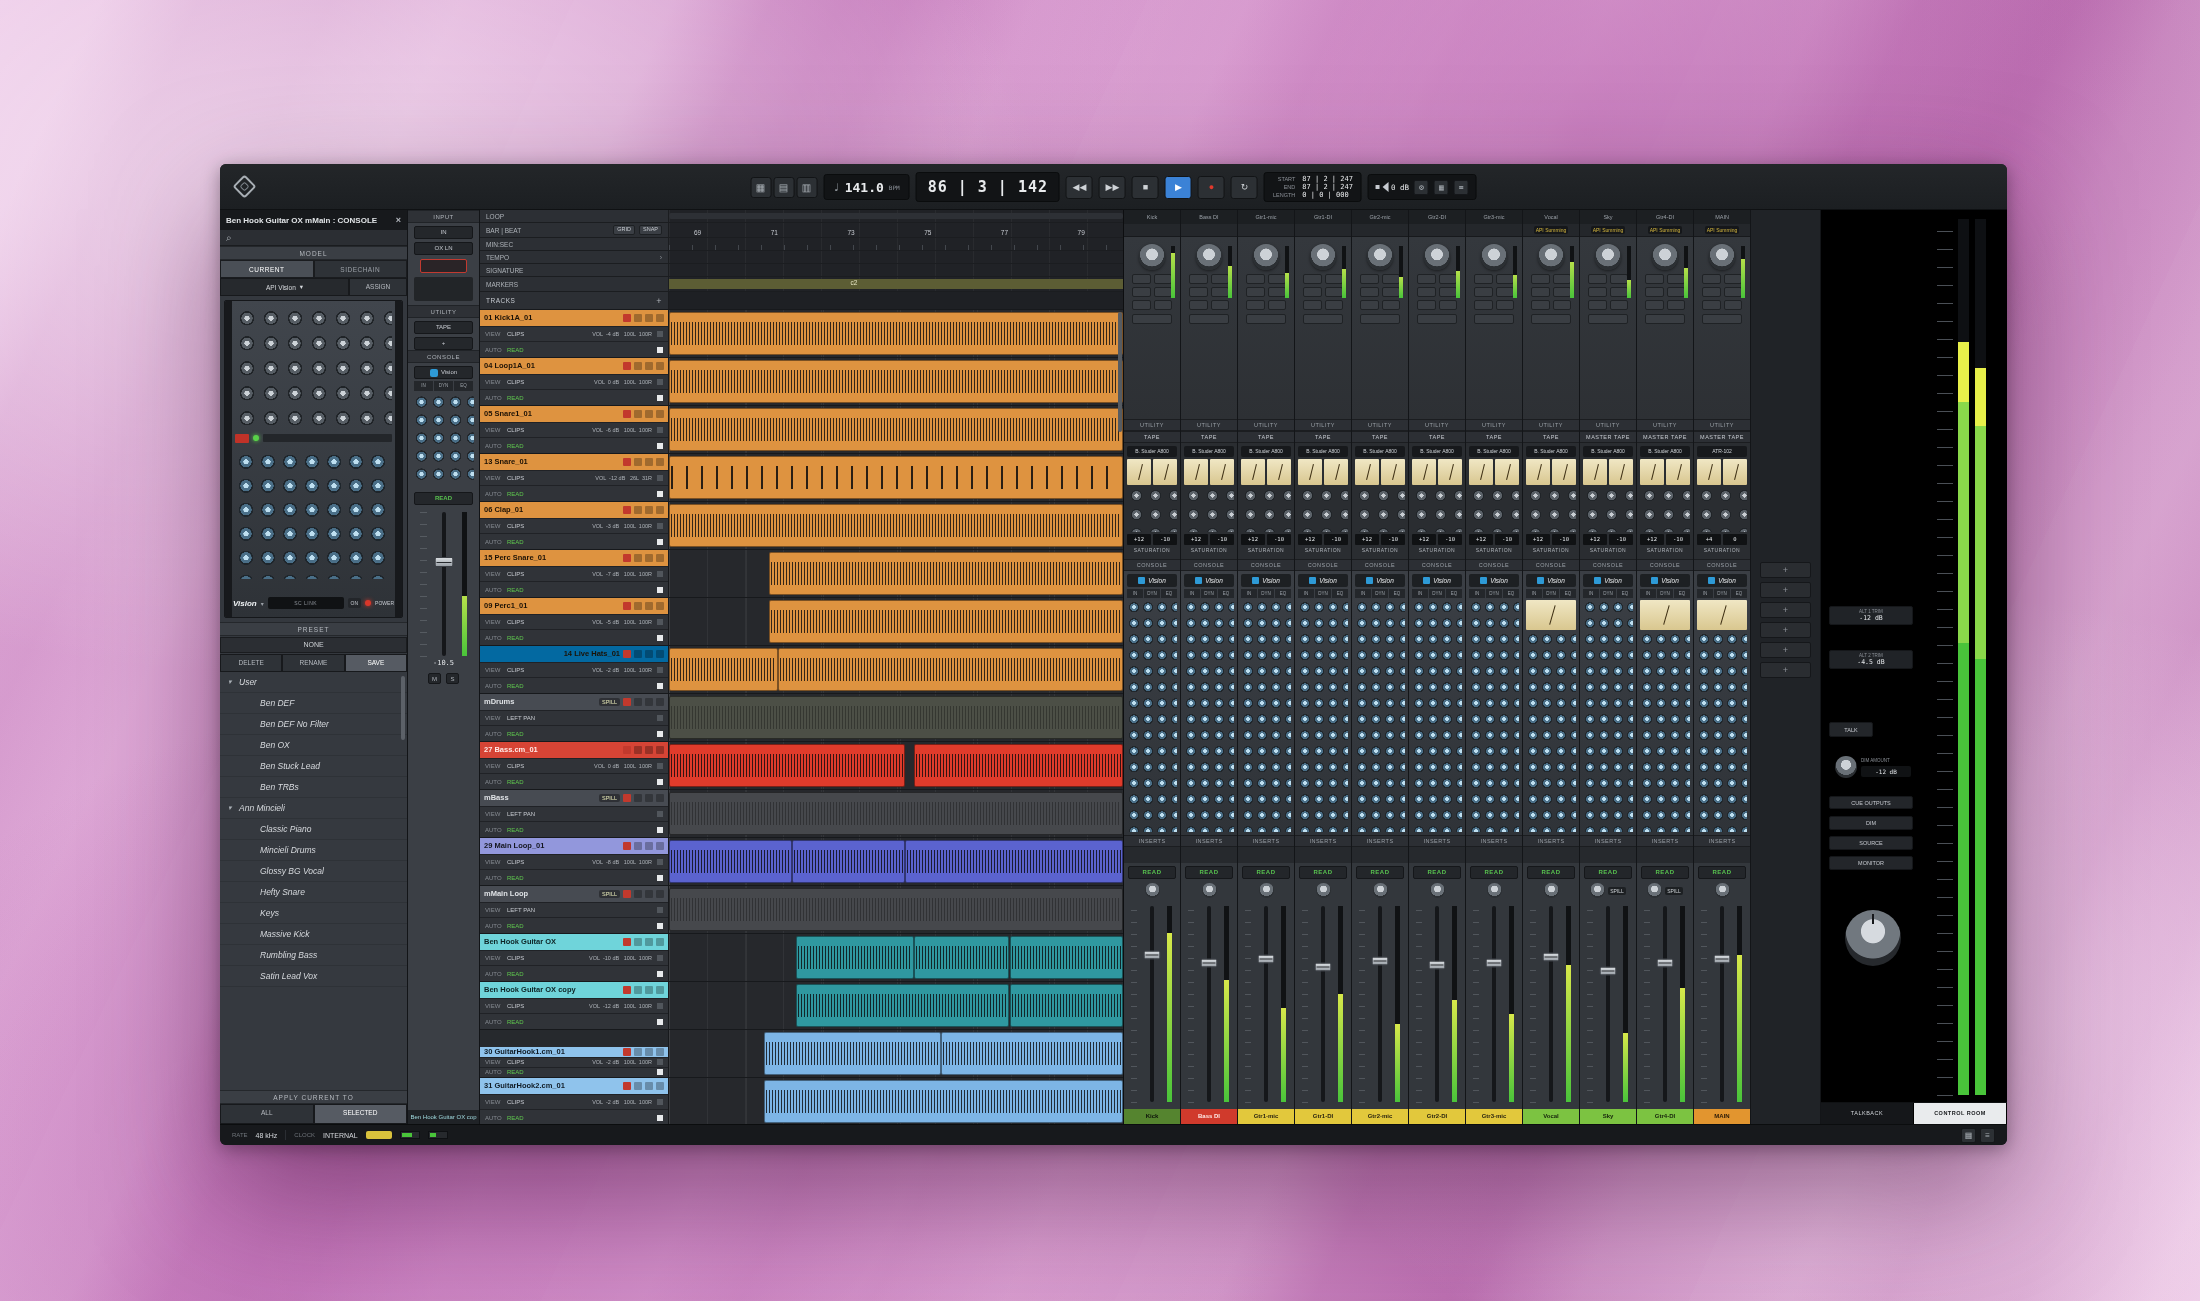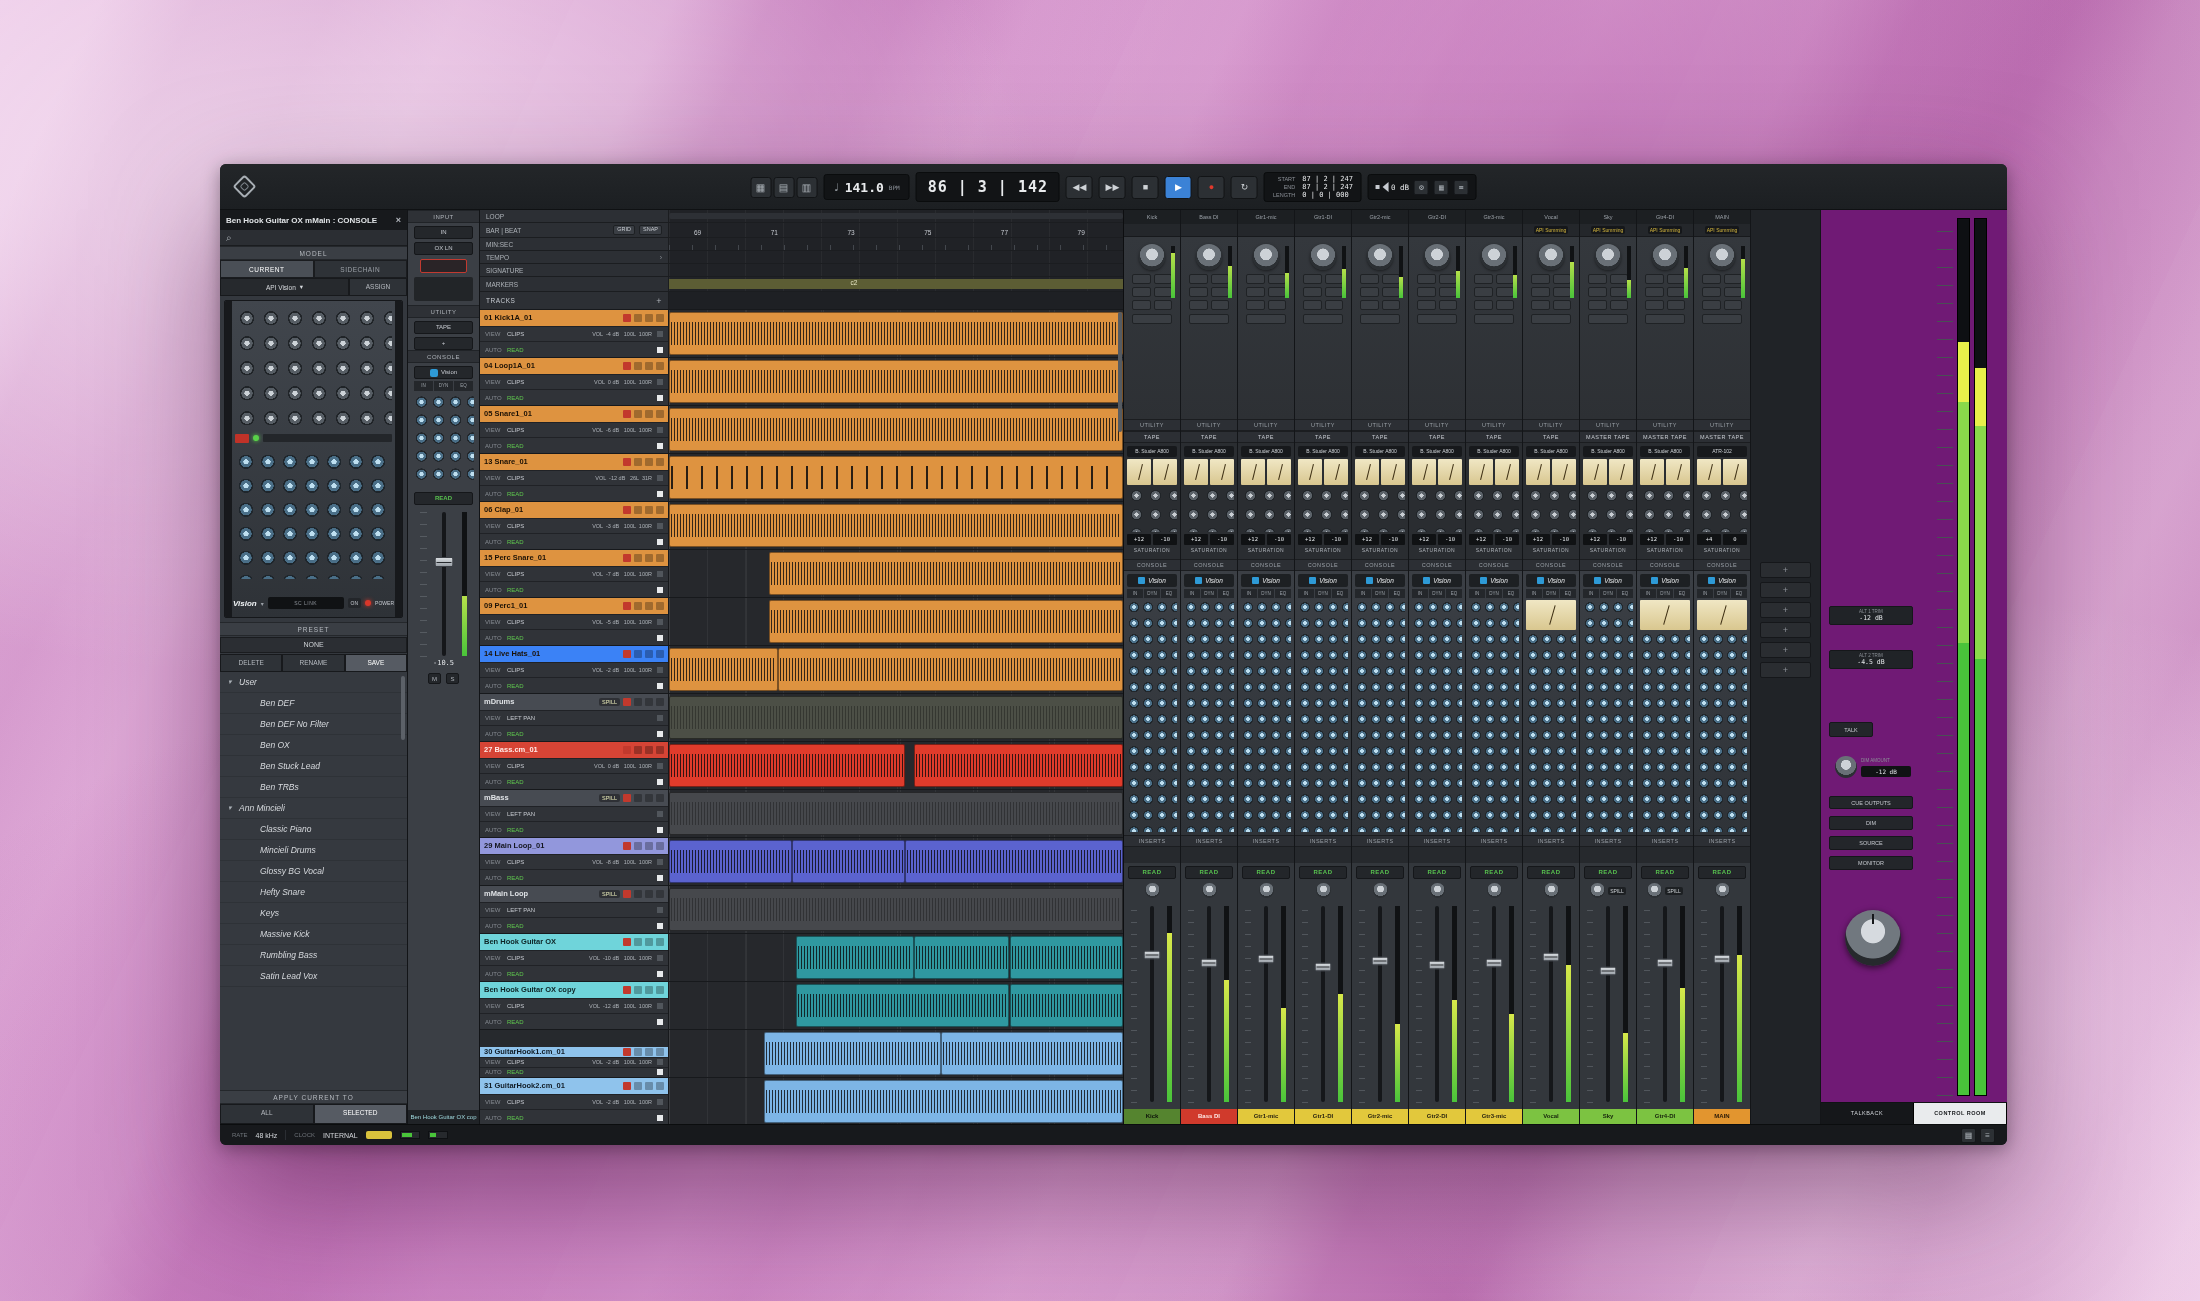--- a/index.html
+++ b/index.html
@@ -204,21 +204,21 @@
   .fad-track { position:absolute; left:50%; transform:translateX(-50%); top:4px; bottom:4px; width:4px; background:#15171a; border-radius:2px; }
   .fad-cap { position:absolute; left:50%; transform:translate(-50%,50%); width:17px; height:9px; background:linear-gradient(#d8dce0,#9aa0a7); border:1px solid #3c4046; border-radius:2px; }
   .fad-cap::after { content:""; position:absolute; left:1px; right:1px; top:3px; height:1px; background:#26292d; }
   .fad-meter { position:absolute; right:4px; top:4px; bottom:4px; width:5px; background:#101214; }
   .fad-meter i { position:absolute; bottom:0; left:0; width:100%; background:linear-gradient(#d7e84a,#49c43a); }
   .ch-name { height:15px; flex:0 0 15px; font-size:6px; font-weight:bold; line-height:15px; text-align:center;; white-space:nowrap; overflow:hidden; }
 
   
   .rack { flex:0 0 70px; background:#202327; border-right:1px solid #131518; display:flex; flex-direction:column; padding-top:348px; }
   .rack-slot { height:16px; flex:0 0 16px; margin:4px 9px 0; background:#2a2d31; border:1px solid #15171a; border-radius:2px; color:#8b9097; font-size:9px; text-align:center; line-height:14px; }
-  .monitor { flex:0 0 186px; background:#701a75; position:relative; }
+  .monitor { flex:0 0 186px; background:#000000; position:relative; }
   .big-meters { position:absolute; right:8px; top:8px; bottom:28px; width:62px; display:flex; gap:4px; }
   .bm-ticks { width:16px; background:repeating-linear-gradient(0deg,#4a4f55 0 1px, transparent 1px 18px); }
   .bm-bar { width:13px; background:#0e1013; position:relative; border:1px solid #000; }
   .bm-bar i { position:absolute; bottom:0; left:0; width:100%; background:linear-gradient(#e8f04a 0 8%, #8ad84a 8% 40%, #49c43a 40%); }
   .mon-chip { position:absolute; background:#23262a; border:1px solid #15171a; border-radius:2px; color:#c6cad0; font-size:5.5px; text-align:center; }
   .alt-box { position:absolute; left:8px; width:84px; background:#202327; border:1px solid #15171a; border-radius:2px; padding:2px 3px; }
   .alt-box .al { font-size:4.5px; color:#8b9097; text-align:center; }
   .alt-box .av { font-size:6.5px; color:#e3e6e9; text-align:center; font-family:"DejaVu Sans Mono",monospace; }
   .dim-knob { position:absolute; left:14px; top:546px; width:22px; height:22px; border-radius:50%; background:radial-gradient(circle at 50% 40%, #cdd2d7 0 28%, #697077 30% 58%, #2b2f33 60%); }
   .dim-label { position:absolute; left:40px; top:548px; font-size:4.5px; color:#8b9097; width:50px; }
@@ -701,21 +701,21 @@
                   <i class="t-sq light" style="margin-left:auto"></i>
                 </div>
               </div>
               <div class="t-lane">
                 <div class="clip wv" style="left: 22%; width: 78%; background: rgb(222, 147, 64);"></div>
               </div>
             </div>
 
             <div class="track">
               <div class="t-head">
-                <div class="t-name" style="background: #3b82f6; color: rgb(28, 18, 6);">
+                <div class="t-name" style="background: #0369a1; color: rgb(28, 18, 6); text-align: right;">
                   <span class="t-label">14 Live Hats_01</span>
 
                   <i class="tb rec"></i>
                   <i class="tb"></i>
                   <i class="tb"></i>
                   <i class="tb"></i>
                 </div>
                 <div class="t-sub">
                   <span class="t-k">VIEW</span>
                   <span class="t-v">CLIPS</span>

